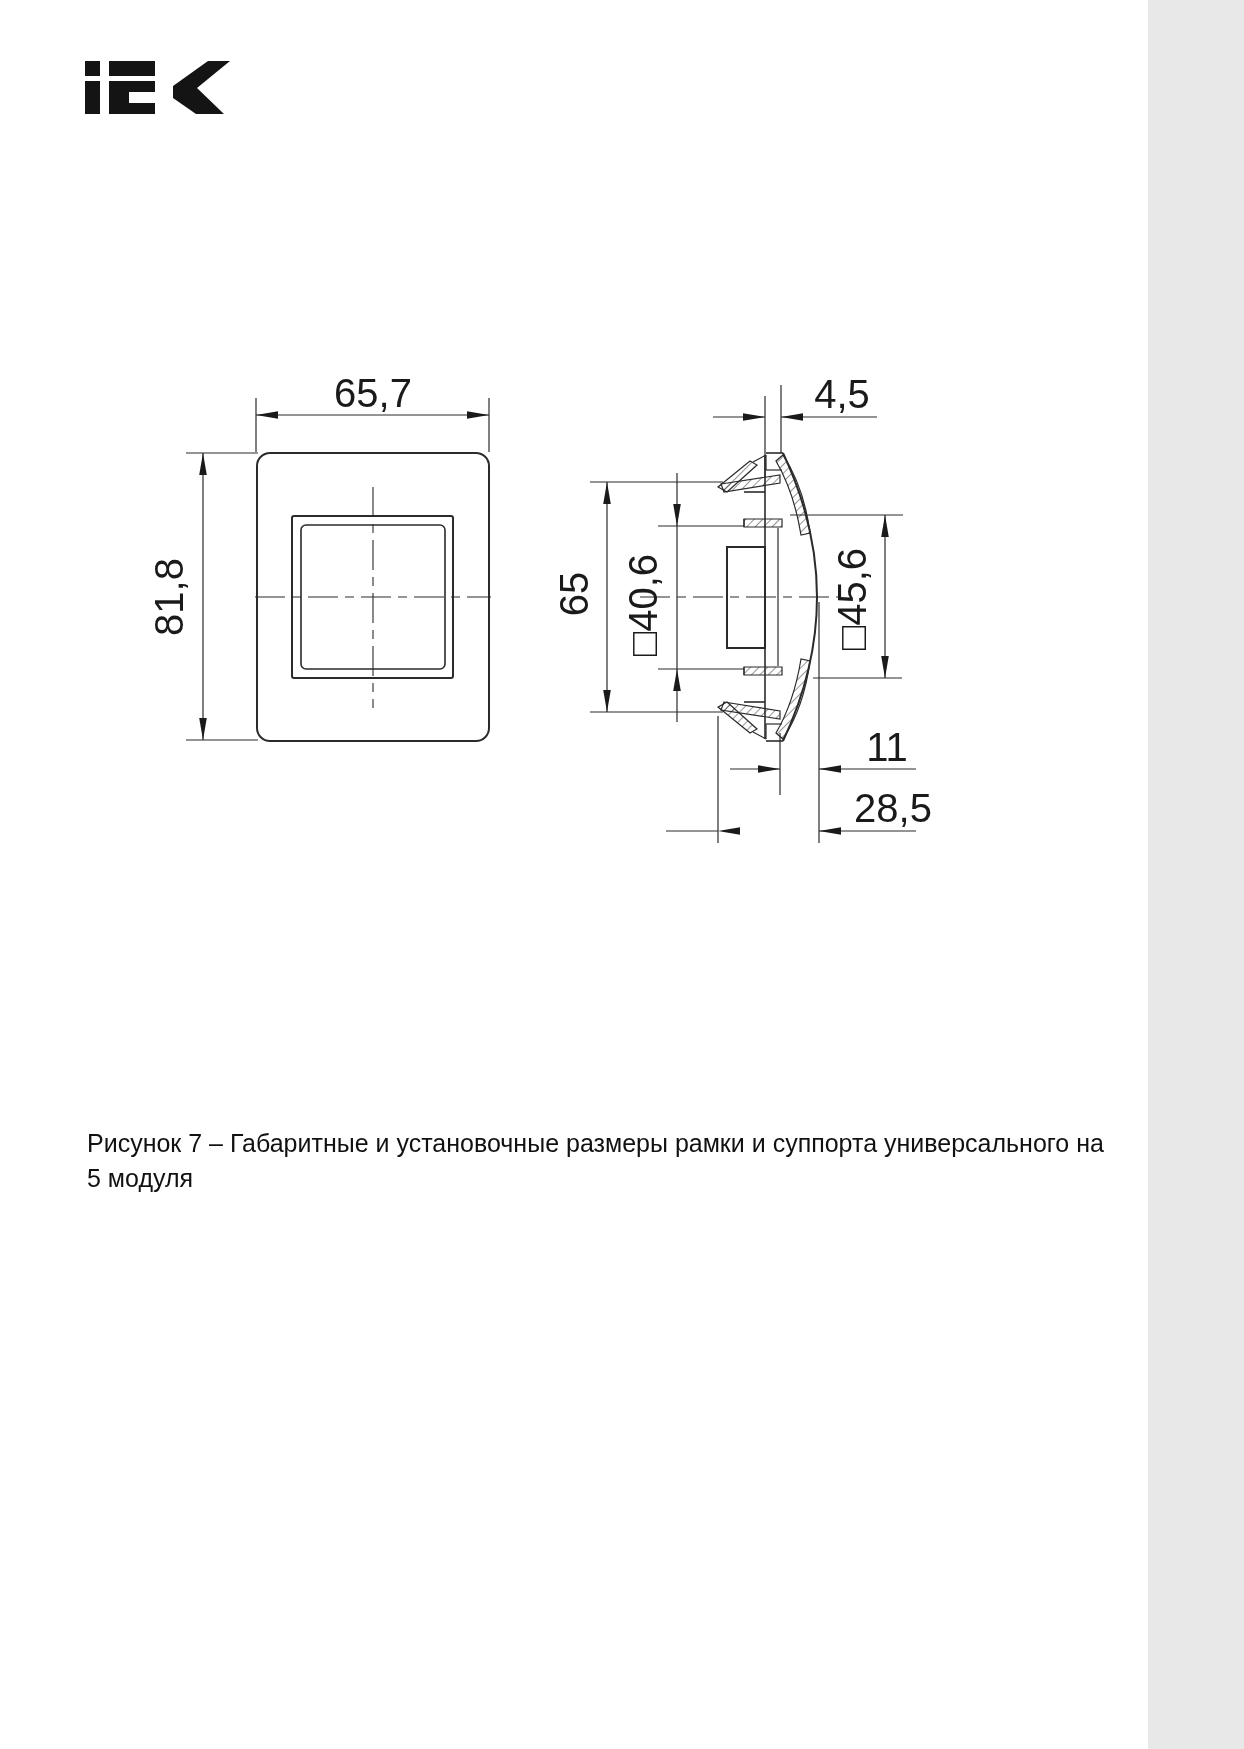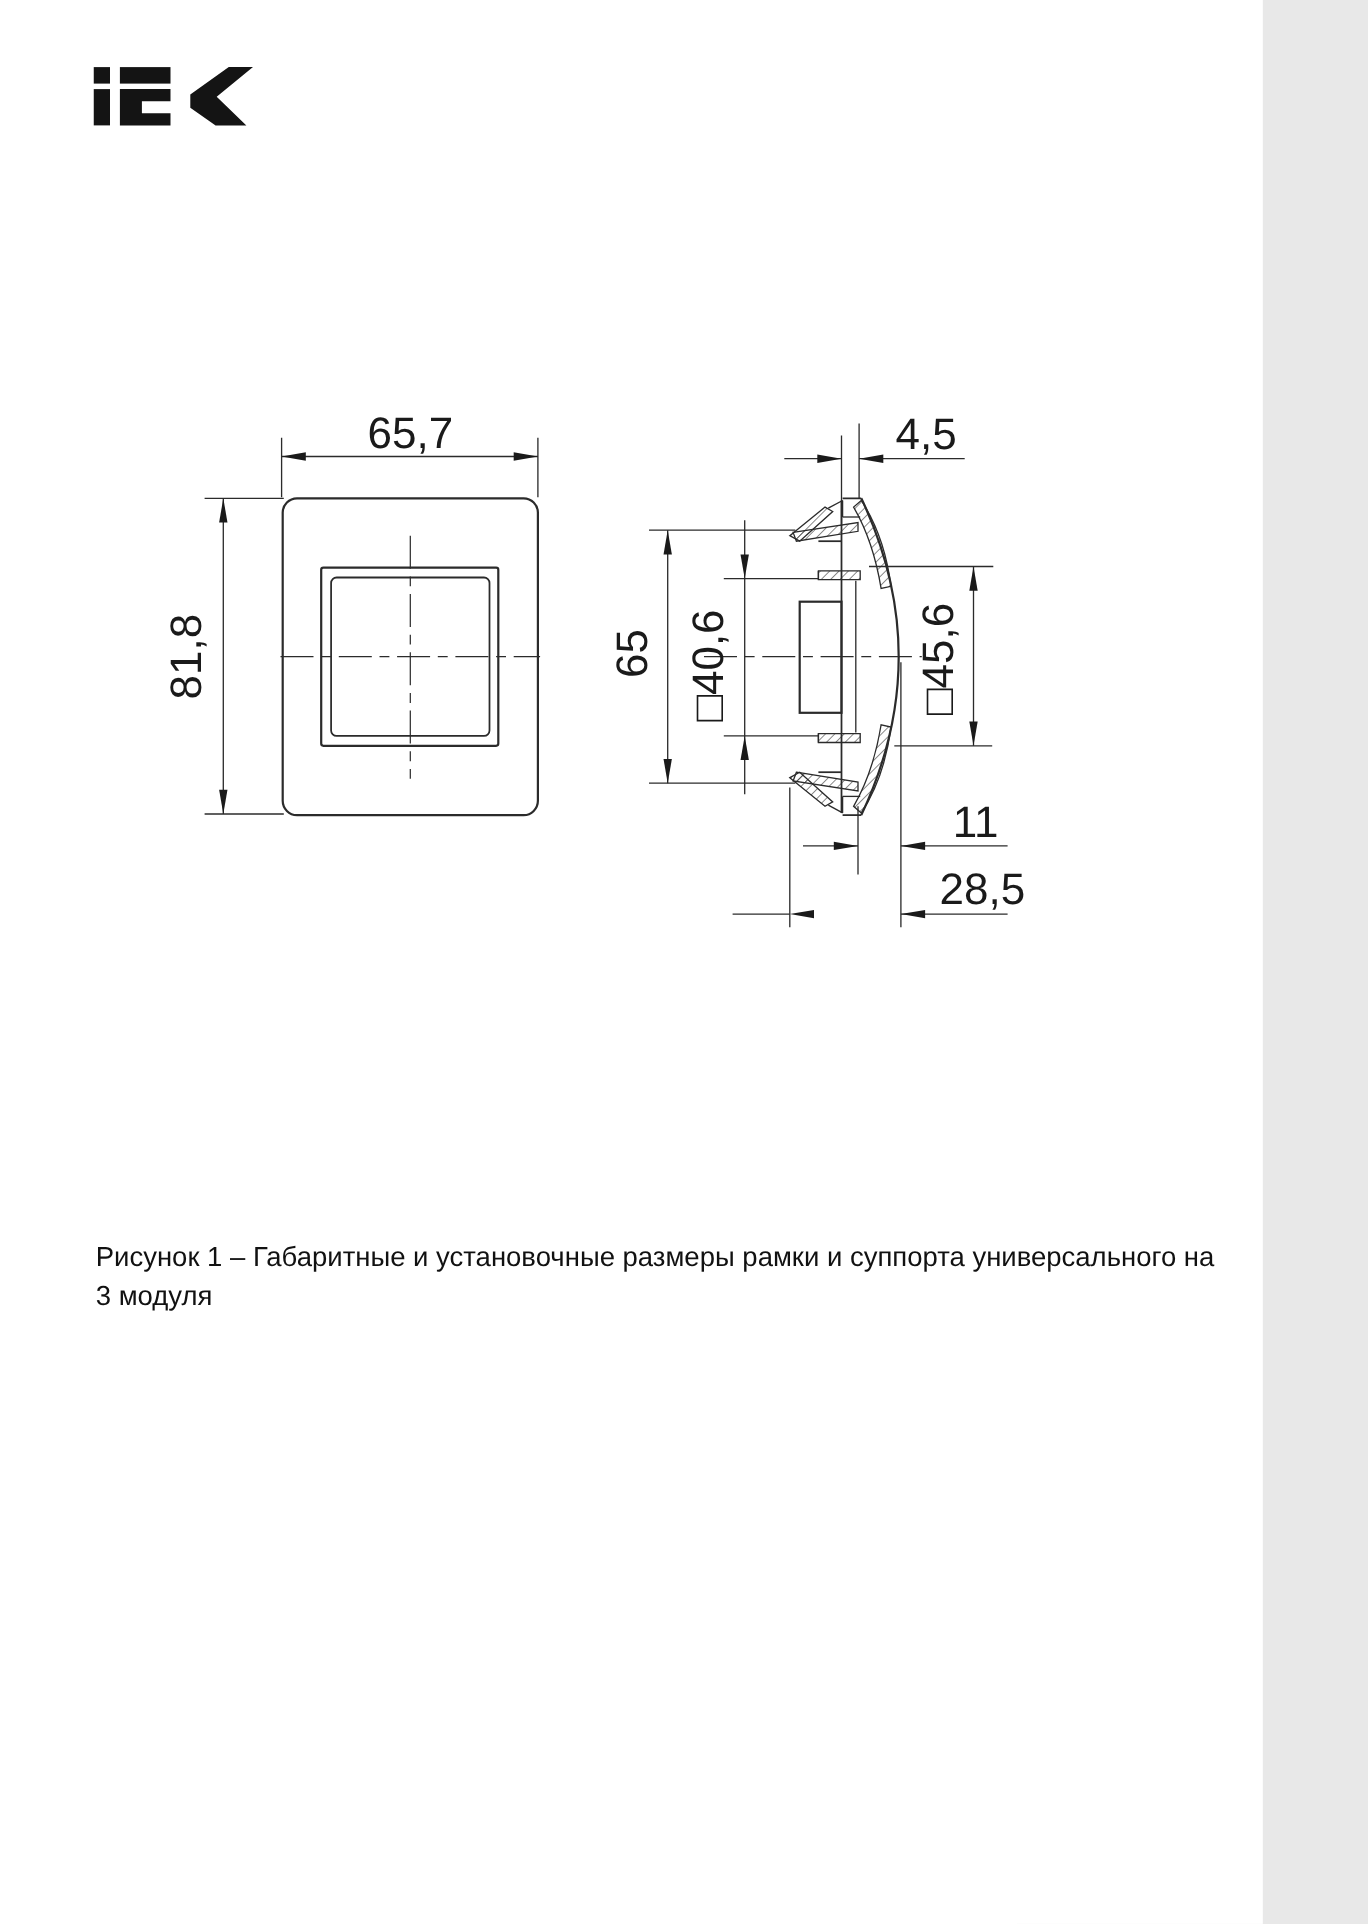--- a/index.html
+++ b/index.html
@@ -163,17 +163,17 @@
         <line x1="666" y1="831" x2="718" y2="831" class="s1"></line>
         <line x1="819" y1="831" x2="916" y2="831" class="s1"></line>
         <polygon class="arr" points="718,831 740,827.2 740,834.8"></polygon>
         <polygon class="arr" points="819,831 841,827.2 841,834.8"></polygon>
         <text class="dimtxt" x="893" y="822" text-anchor="middle">28,5</text>
       </g>
     </g>
   </svg>
 
   <div class="caption">
-    <div>Рисунок 1 – Габаритные и установочные размеры рамки и суппорта универсального на</div>
-    <div>3 модуля</div>
+    <div>Рисунок 7 – Габаритные и установочные размеры рамки и суппорта универсального на</div>
+    <div>5 модуля</div>
   </div>
 
 </div>
 
 </body></html>

